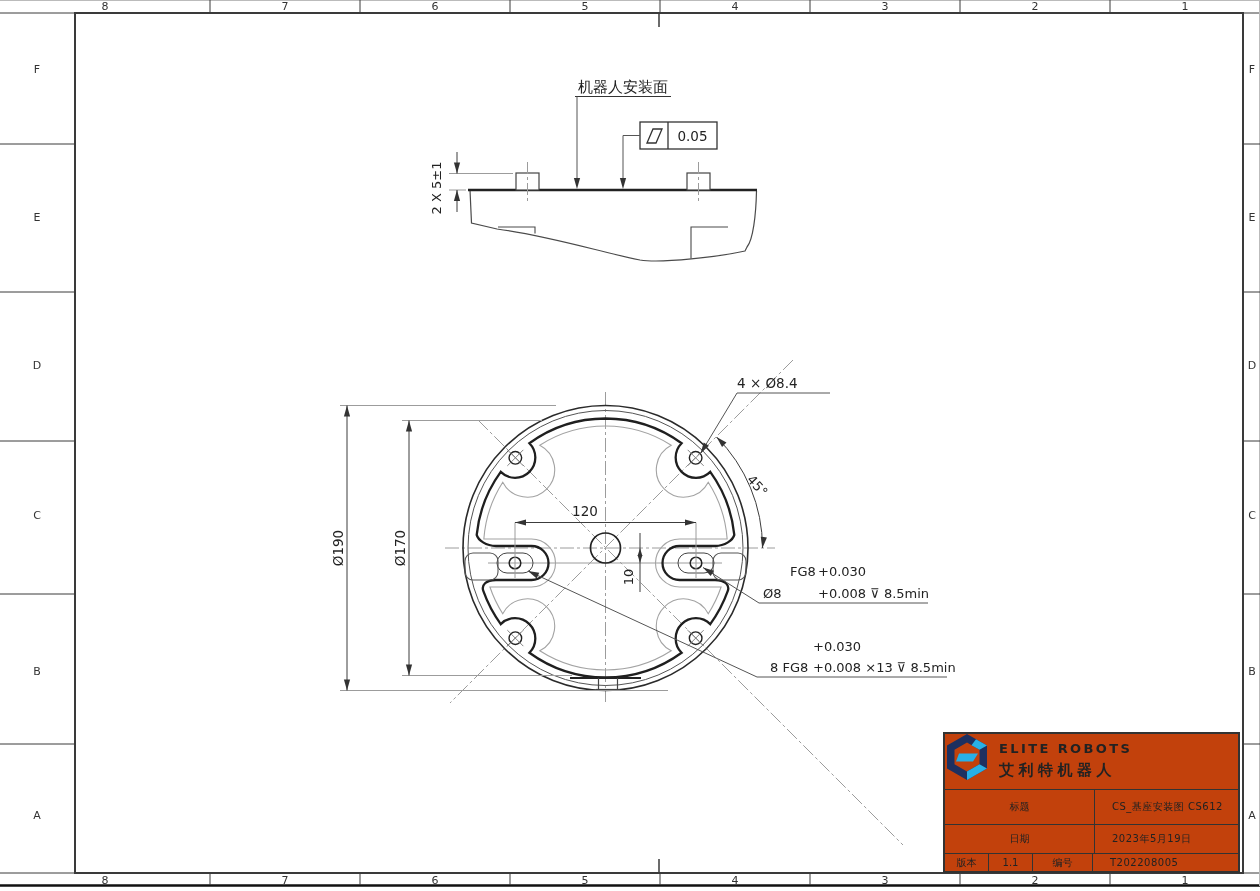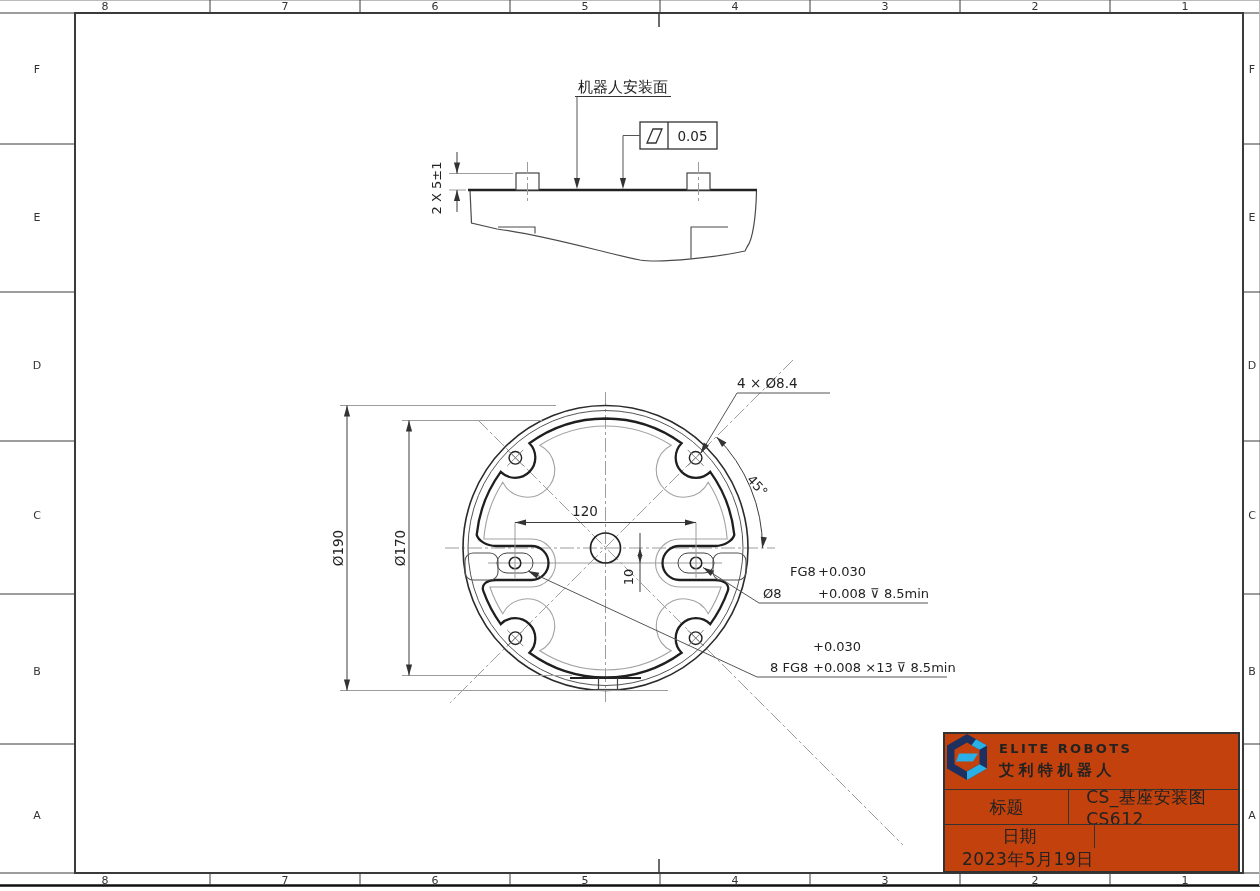--- a/index.html
+++ b/index.html
@@ -9,22 +9,22 @@
   svg text{font-family:"DejaVu Sans","Liberation Sans",sans-serif;fill:#222;}
   .lbl{position:absolute;font-size:11px;color:#333;text-align:center;}
   .lbl.col{width:30px;height:13px;line-height:13px;top:0;}
   .lbl.colb{top:874px;}
   .lbl.row{width:16px;height:14px;line-height:14px;left:29px;}
   .lbl.rowr{left:1244px;}
   
   .tb{position:absolute;left:943px;top:732px;width:297px;height:141px;border:2px solid #333;
       box-sizing:border-box;background:#c2410c;display:flex;flex-direction:column;}
   .tb .r1{height:55px;display:flex;align-items:center;justify-content:center;}
-  .tb .r2,.tb .r3,.tb .r4{border-top:1.4px solid #333;display:flex;align-items:stretch;font-size:17px;}
-  .tb .r2{height:34px;} .tb .r3{height:28px;flex-direction:column;} .tb .r4{flex:1;}
+  .tb .r2,.tb .r3,.tb .r4{border-top:1.4px solid #333;display:flex;align-items:stretch;font-size:10px;}
+  .tb .r2{height:34px;} .tb .r3{height:28px;} .tb .r4{flex:1;}
   .tb .cell{display:flex;align-items:center;box-sizing:border-box;}
   .tb .lab{justify-content:center;border-right:1.4px solid #333;}
   .tb .val{padding-left:17px;letter-spacing:0.5px;}
 </style>
 </head>
 <body>
 
 <div class="page">
 
 <svg width="1260" height="891" viewBox="0 0 1260 891">
@@ -336,15 +336,21 @@
     </svg>
   </div>
   <div class="r2">
     <div class="cell lab" style="width:150px">标题</div>
     <div class="cell val">CS_基座安装图 CS612</div>
   </div>
   <div class="r3">
     <div class="cell lab" style="width:150px">日期</div>
     <div class="cell val">2023年5月19日</div>
   </div>
+  <div class="r4">
+    <div class="cell lab" style="width:44px">版本</div>
+    <div class="cell lab" style="width:44px">1.1</div>
+    <div class="cell lab" style="width:60px">编号</div>
+    <div class="cell val">T202208005</div>
+  </div>
 </div>
 
 </div>
 
 </body></html>

